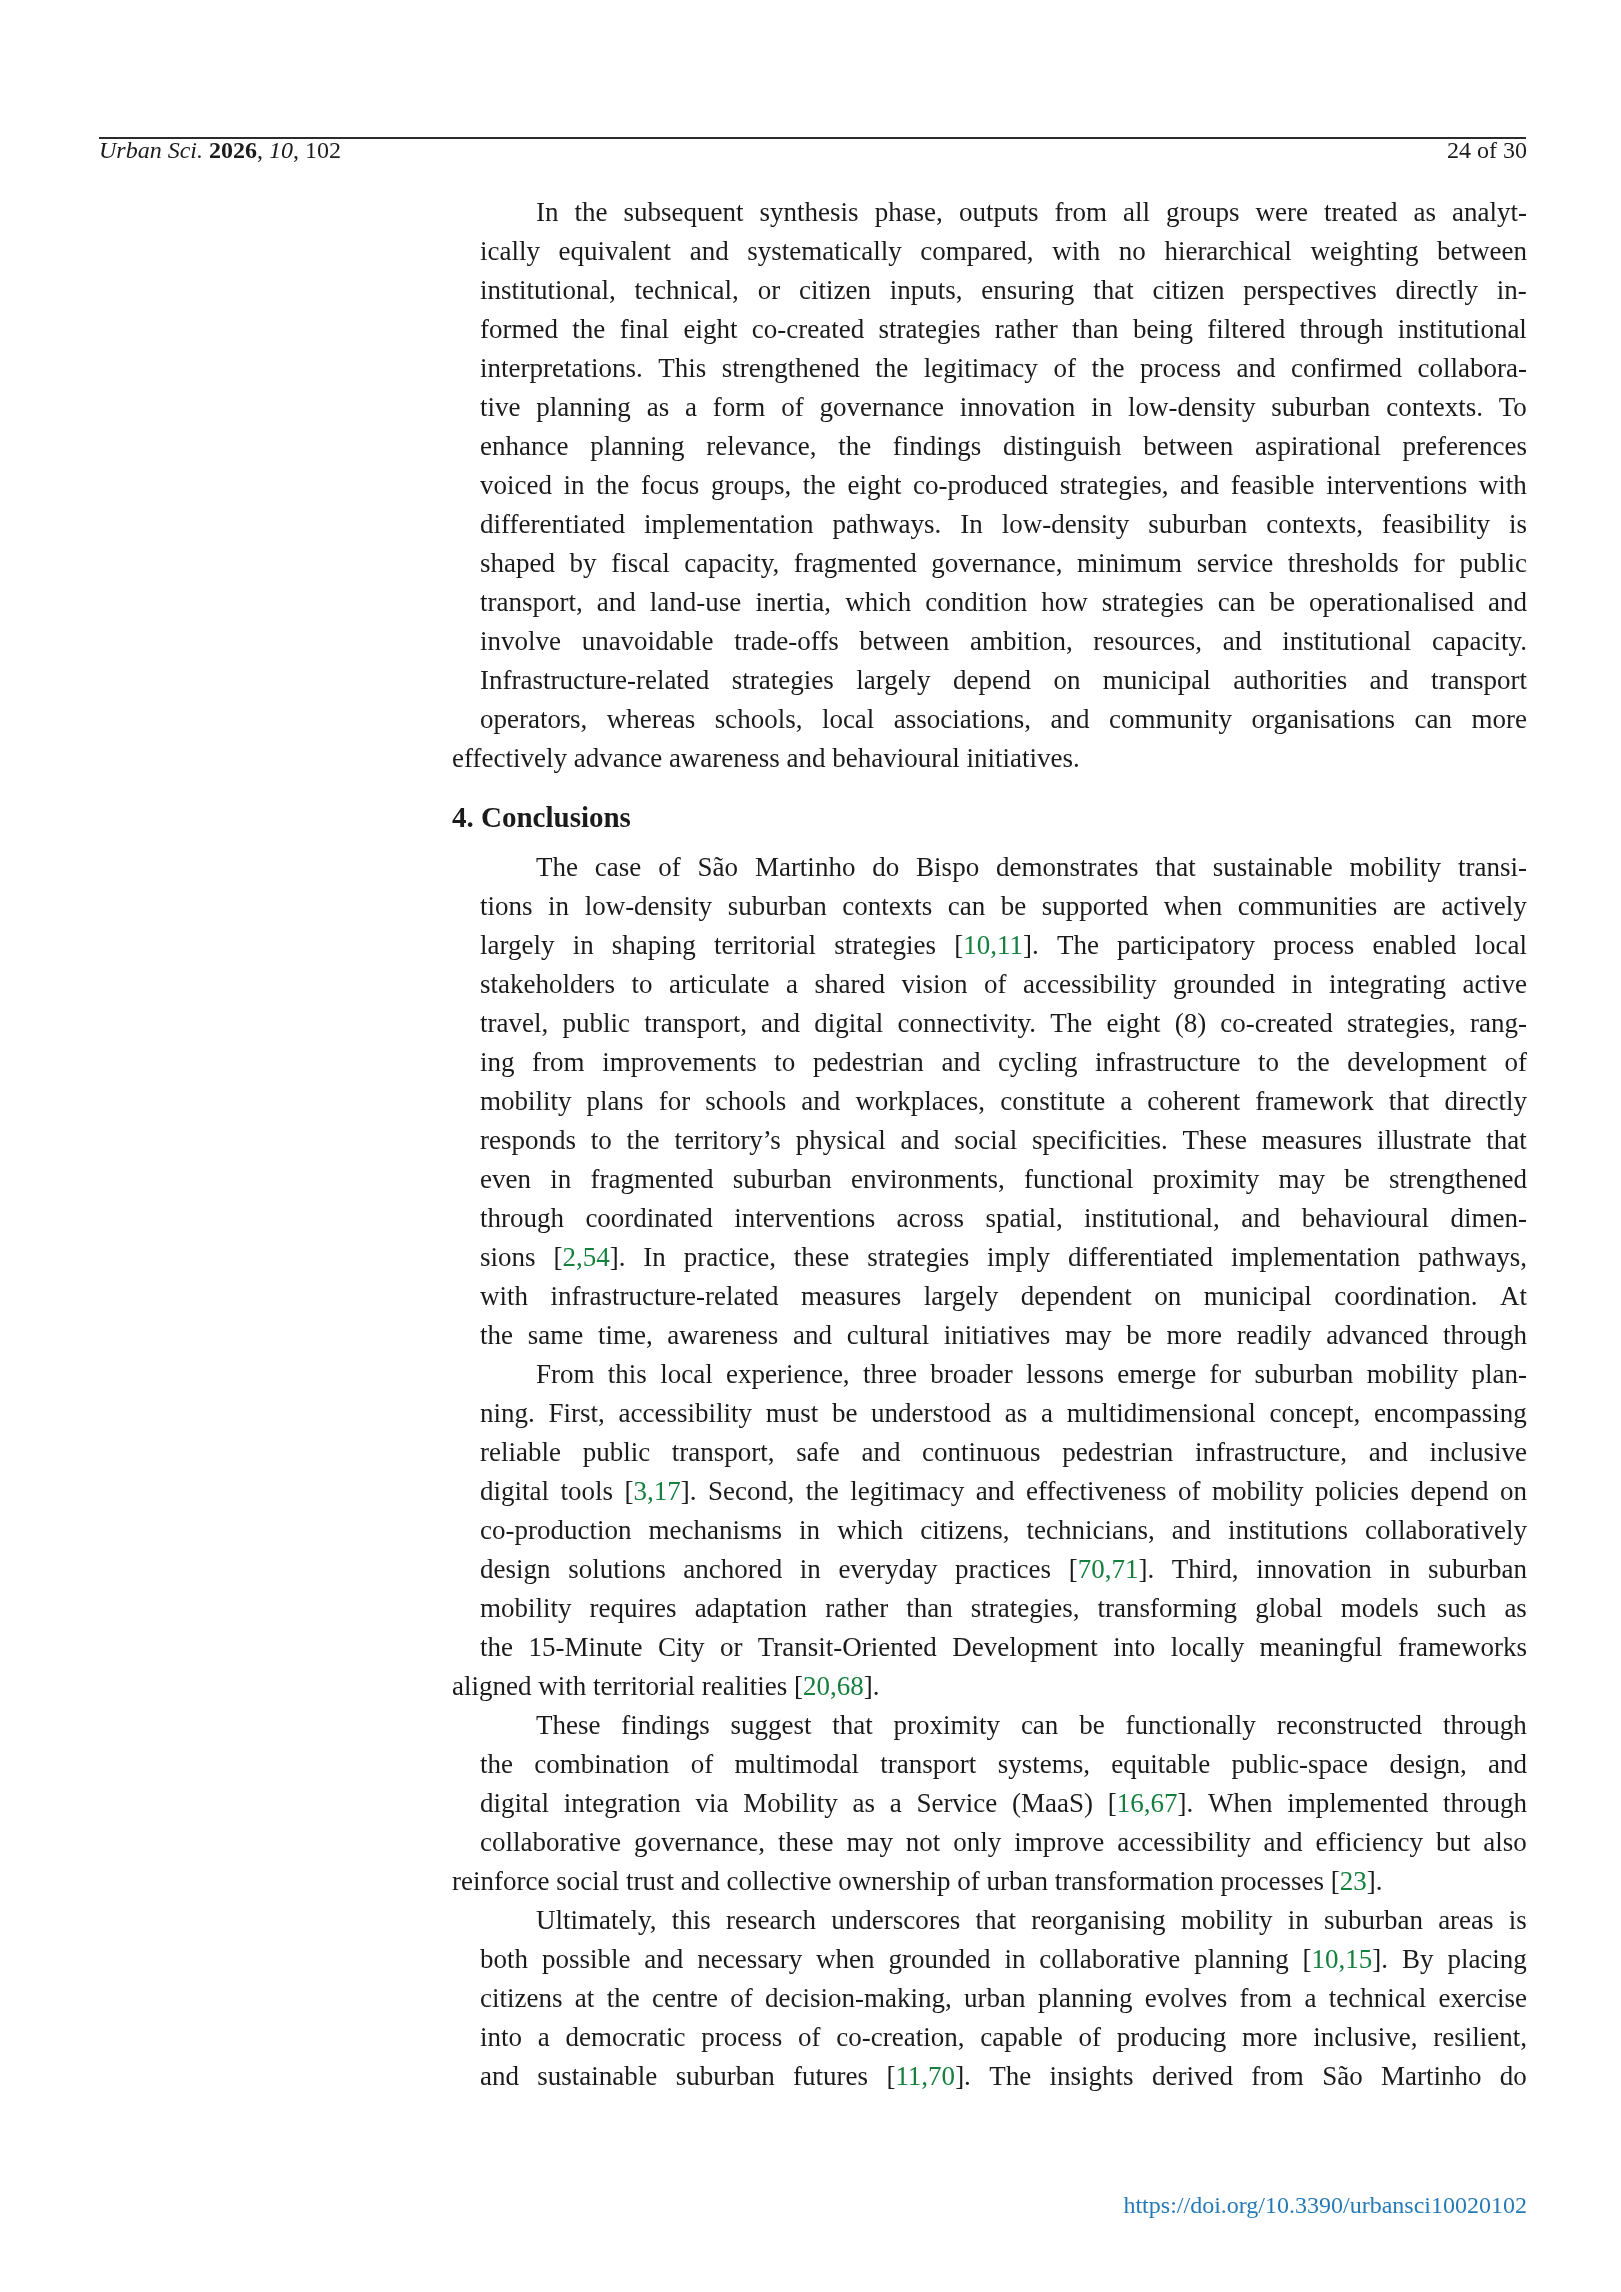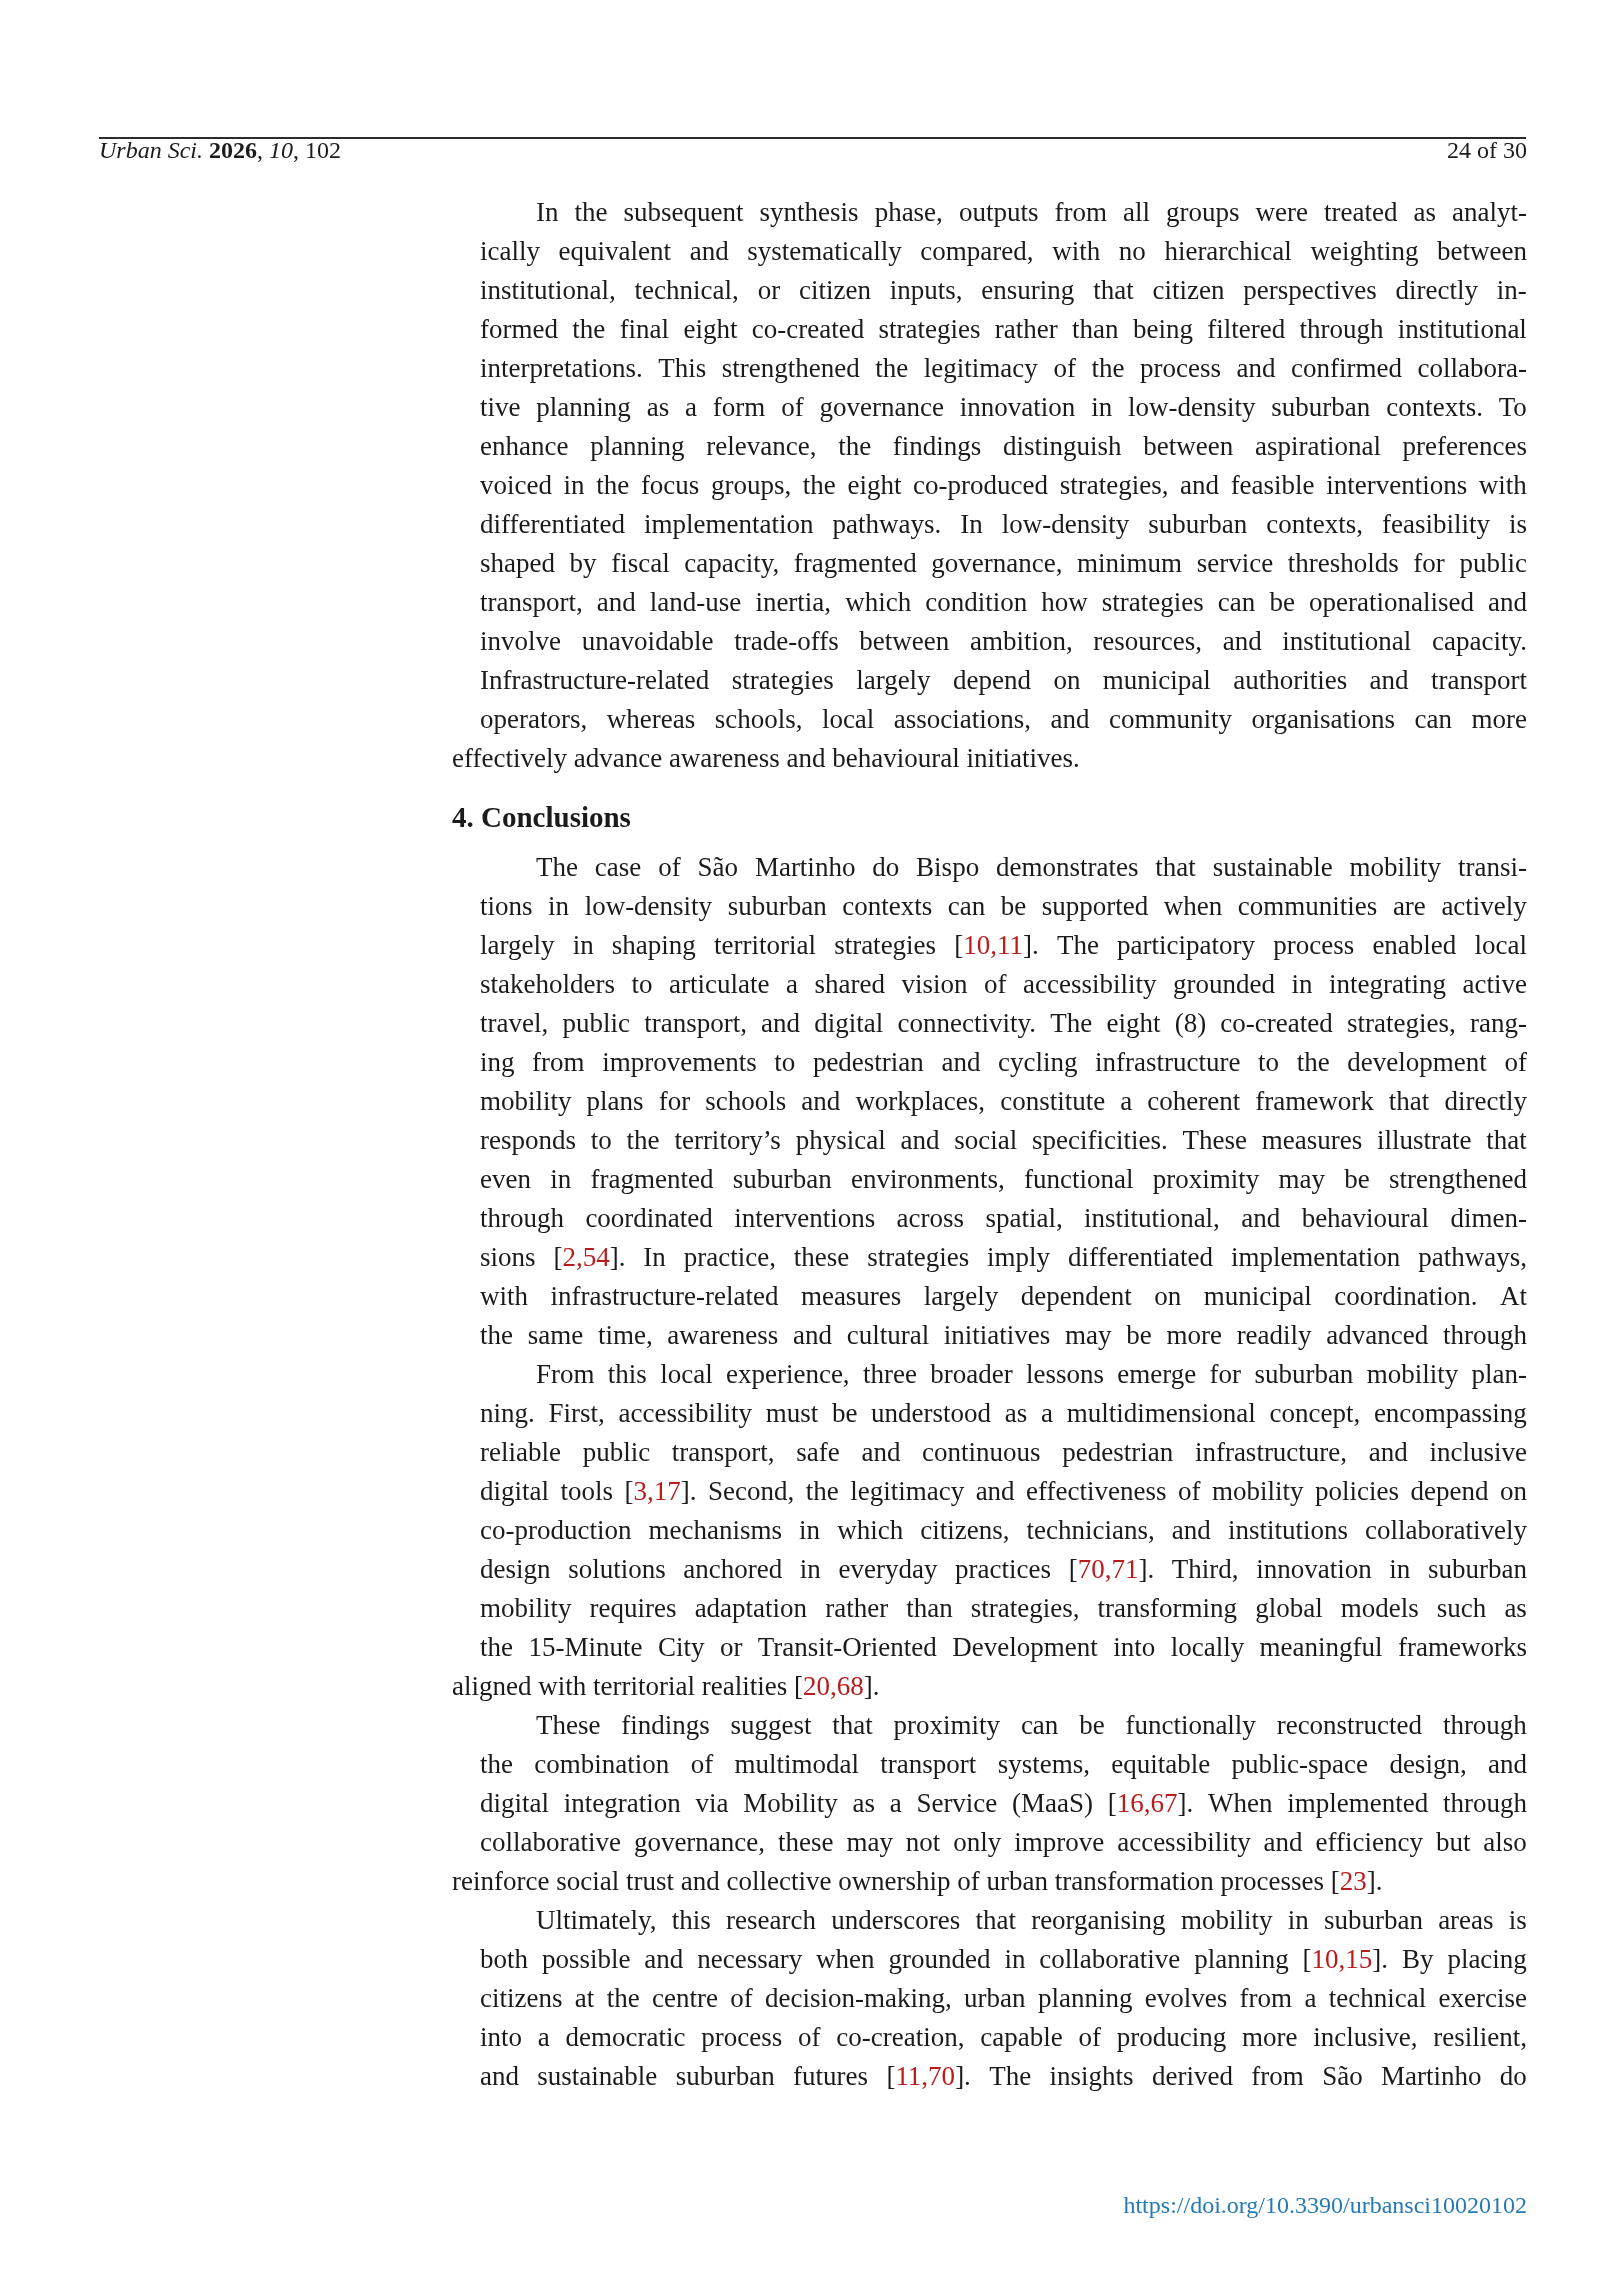--- a/index.html
+++ b/index.html
@@ -50,21 +50,21 @@
     text-align: left;
   }
   .line.just {
     display: flex;
     justify-content: space-between;
     align-items: baseline;
     margin-left: 28px;
   }
   .line.indent { padding-left: 56px; }
   .line.just .w { white-space: pre; flex: 0 0 auto; }
-  .cite { color: #b91c1c; text-align: center; }
+  .cite { color: #15803d; text-align: center; }
   .section-heading {
     font-weight: bold;
     font-size: 29px;
     line-height: 38px;
     margin-top: 19.7px;
     margin-bottom: 12.5px;
   }
   .page-footer {
     position: absolute;
     right: 95px;

